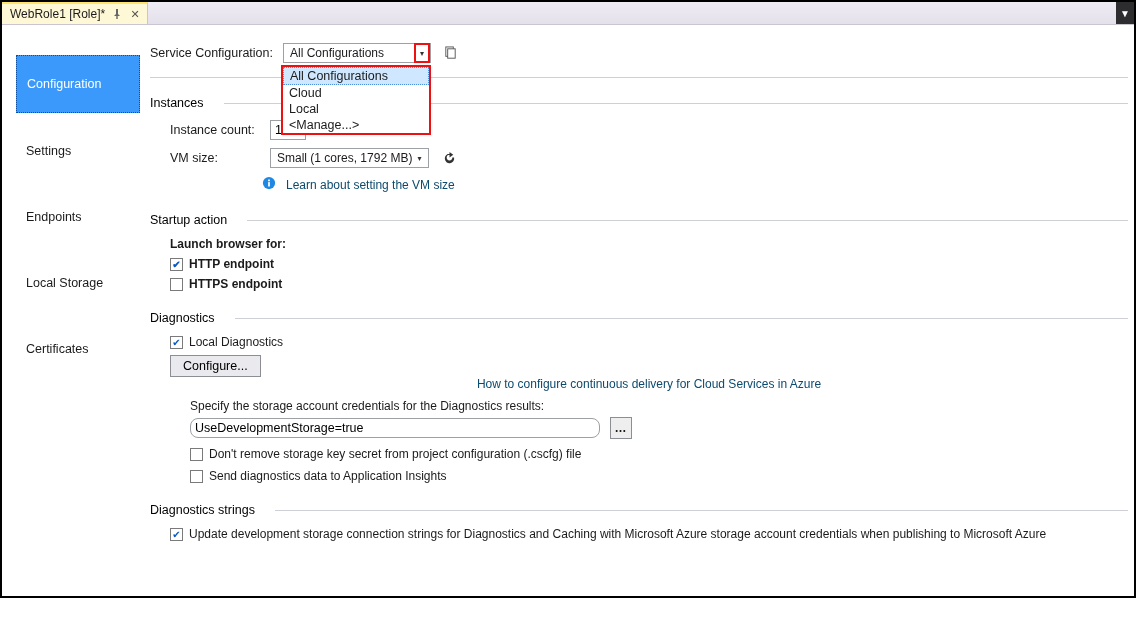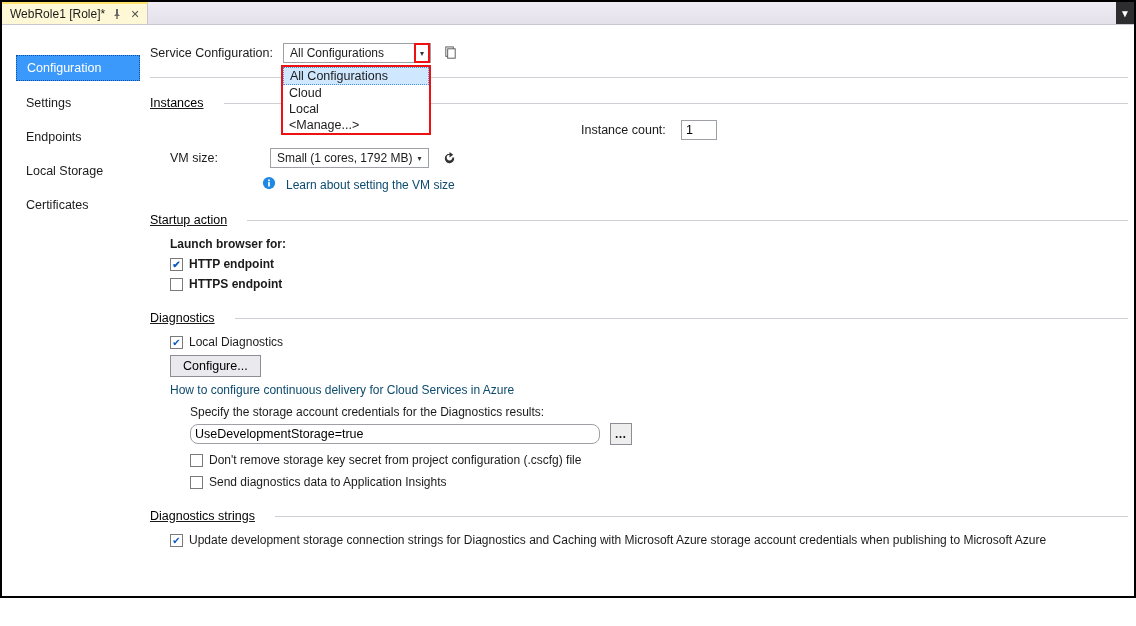--- a/index.html
+++ b/index.html
@@ -61,21 +61,21 @@
     width: 138px;
     padding: 30px 0 0 14px;
     box-sizing: border-box;
     display: flex;
     flex-direction: column;
     gap: 10px;
   }
   .sidenav .nav-item {
     height: 24px;
     line-height: 24px;
-    padding: 0 10px;
+    padding: 16px 10px;
     cursor: pointer;
     font-size: 12.5px;
   }
   .sidenav .nav-item.selected {
     background: #3b99fc;
     color: #fff;
     border: 1px dotted #0b4d9f;
   }
   .main {
     flex: 1;
@@ -83,21 +83,20 @@
     overflow: auto;
     position: relative;
   }
   .row {
     display: flex;
     align-items: center;
     gap: 10px;
   }
   .section-header {
     margin-top: 20px;
-    text-decoration: underline;
   }
   .section-header .title {
     font-size: 12.5px;
     color: #000;
   }
   .section-header .rule {
     flex: 1;
     height: 1px;
     background: #cfcfd6;
     margin-left: 10px;
@@ -247,21 +246,21 @@
         </div>
       </div>
 
       <div style="height:1px;background:#cfcfd6;margin-top:14px;"></div>
 
       <div class="row section-header" style="margin-top:18px;">
         <span class="title">Instances</span>
         <span class="rule"></span>
       </div>
 
-      <div class="row indent1" style="margin-top:10px;justify-content:center;">
+      <div class="row indent1" style="margin-top:10px;">
         <label class="field-label" style="width:90px;">Instance count:</label>
         <input class="textinput" style="width: 36px;" value="1">
       </div>
 
       <div class="row indent1" style="margin-top:8px;">
         <label class="field-label" style="width:90px;">VM size:</label>
         <div class="dropdown" style="min-width:158px;">
           <span>Small (1 cores, 1792 MB)</span>
           <span class="dd-arrow">▾</span>
         </div>
@@ -306,21 +305,21 @@
       </div>
 
       <div class="indent1" style="margin-top:10px;">
         <div class="cb-row">
           <span class="checkbox">✔</span>
           <span>Local Diagnostics</span>
         </div>
         <div style="margin-top:6px;">
           <button class="btn">Configure...</button>
         </div>
-        <div style="margin-top:6px;">
+        <div style="margin-top:0;text-align:center;">
           <span class="link">How to configure continuous delivery for Cloud Services in Azure</span>
         </div>
         <div class="indent1" style="margin-top:8px;">
           <div>Specify the storage account credentials for the Diagnostics results:</div>
           <div class="row" style="margin-top:4px;">
             <input class="textinput" style="width: 410px; border-radius: 8px;" value="UseDevelopmentStorage=true">
             <span class="small-ellipsis-btn">…</span>
           </div>
           <div class="cb-row" style="margin-top:8px;">
             <span class="checkbox unchecked">✔</span>

